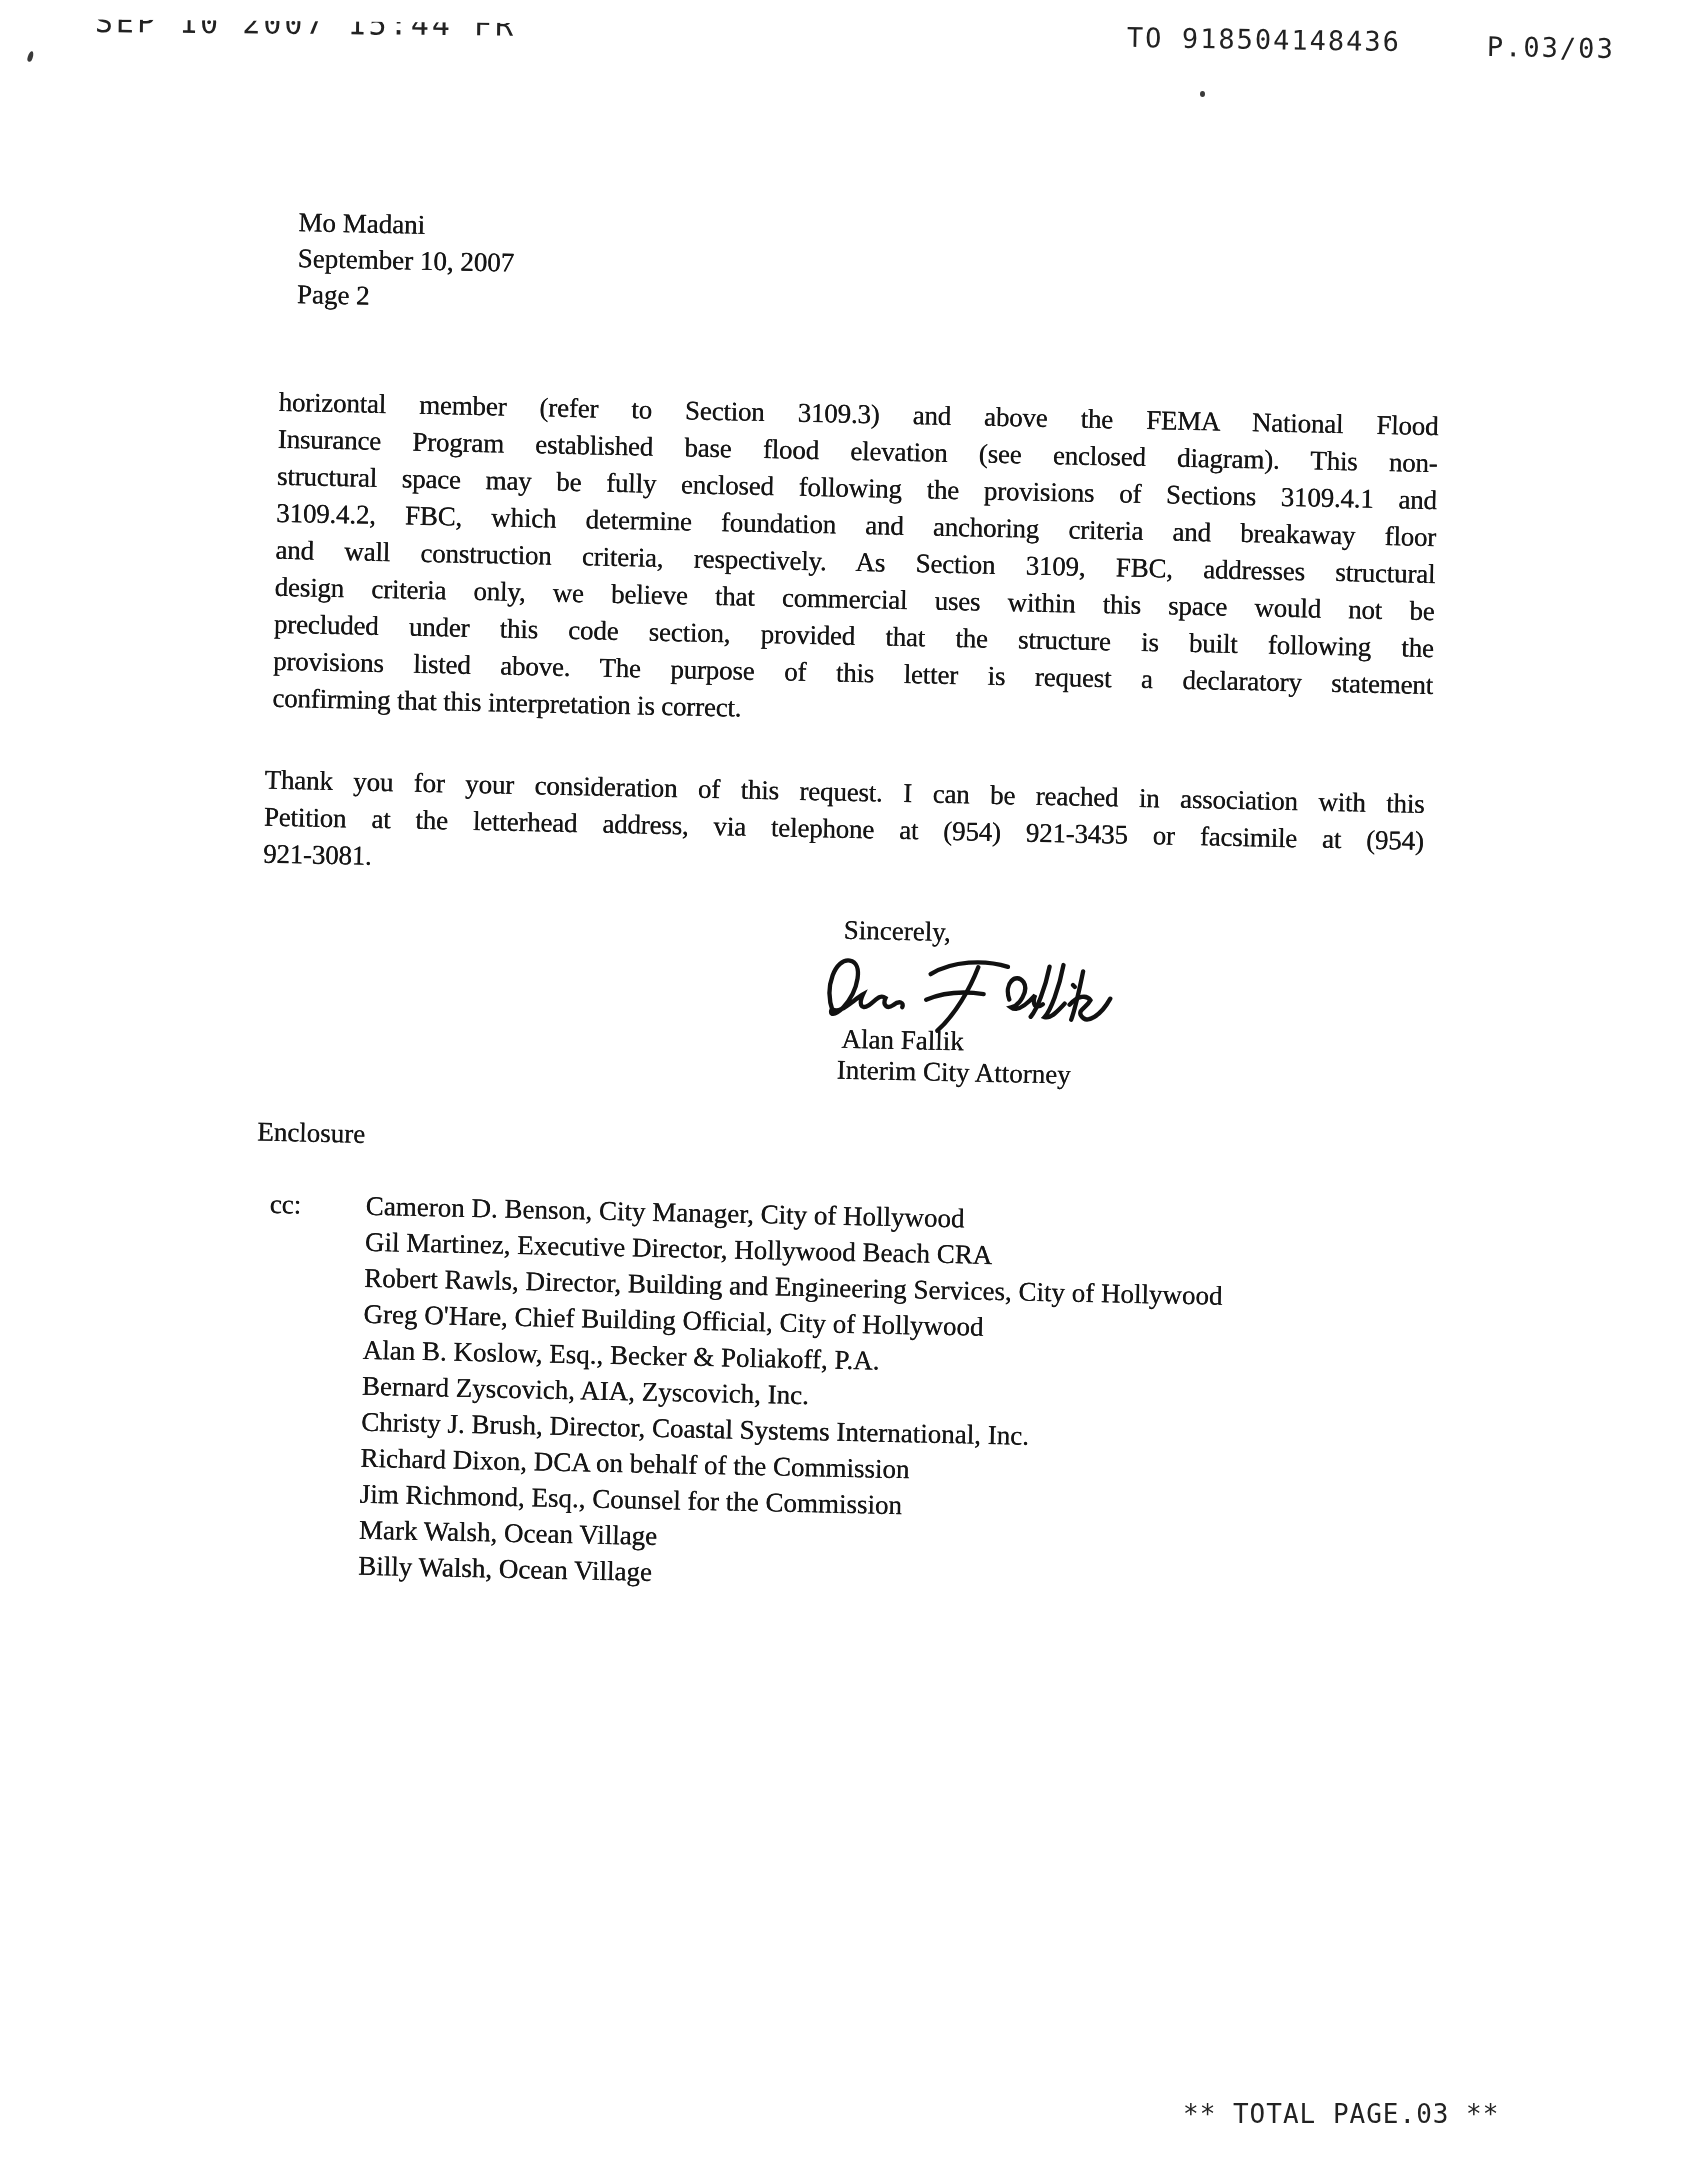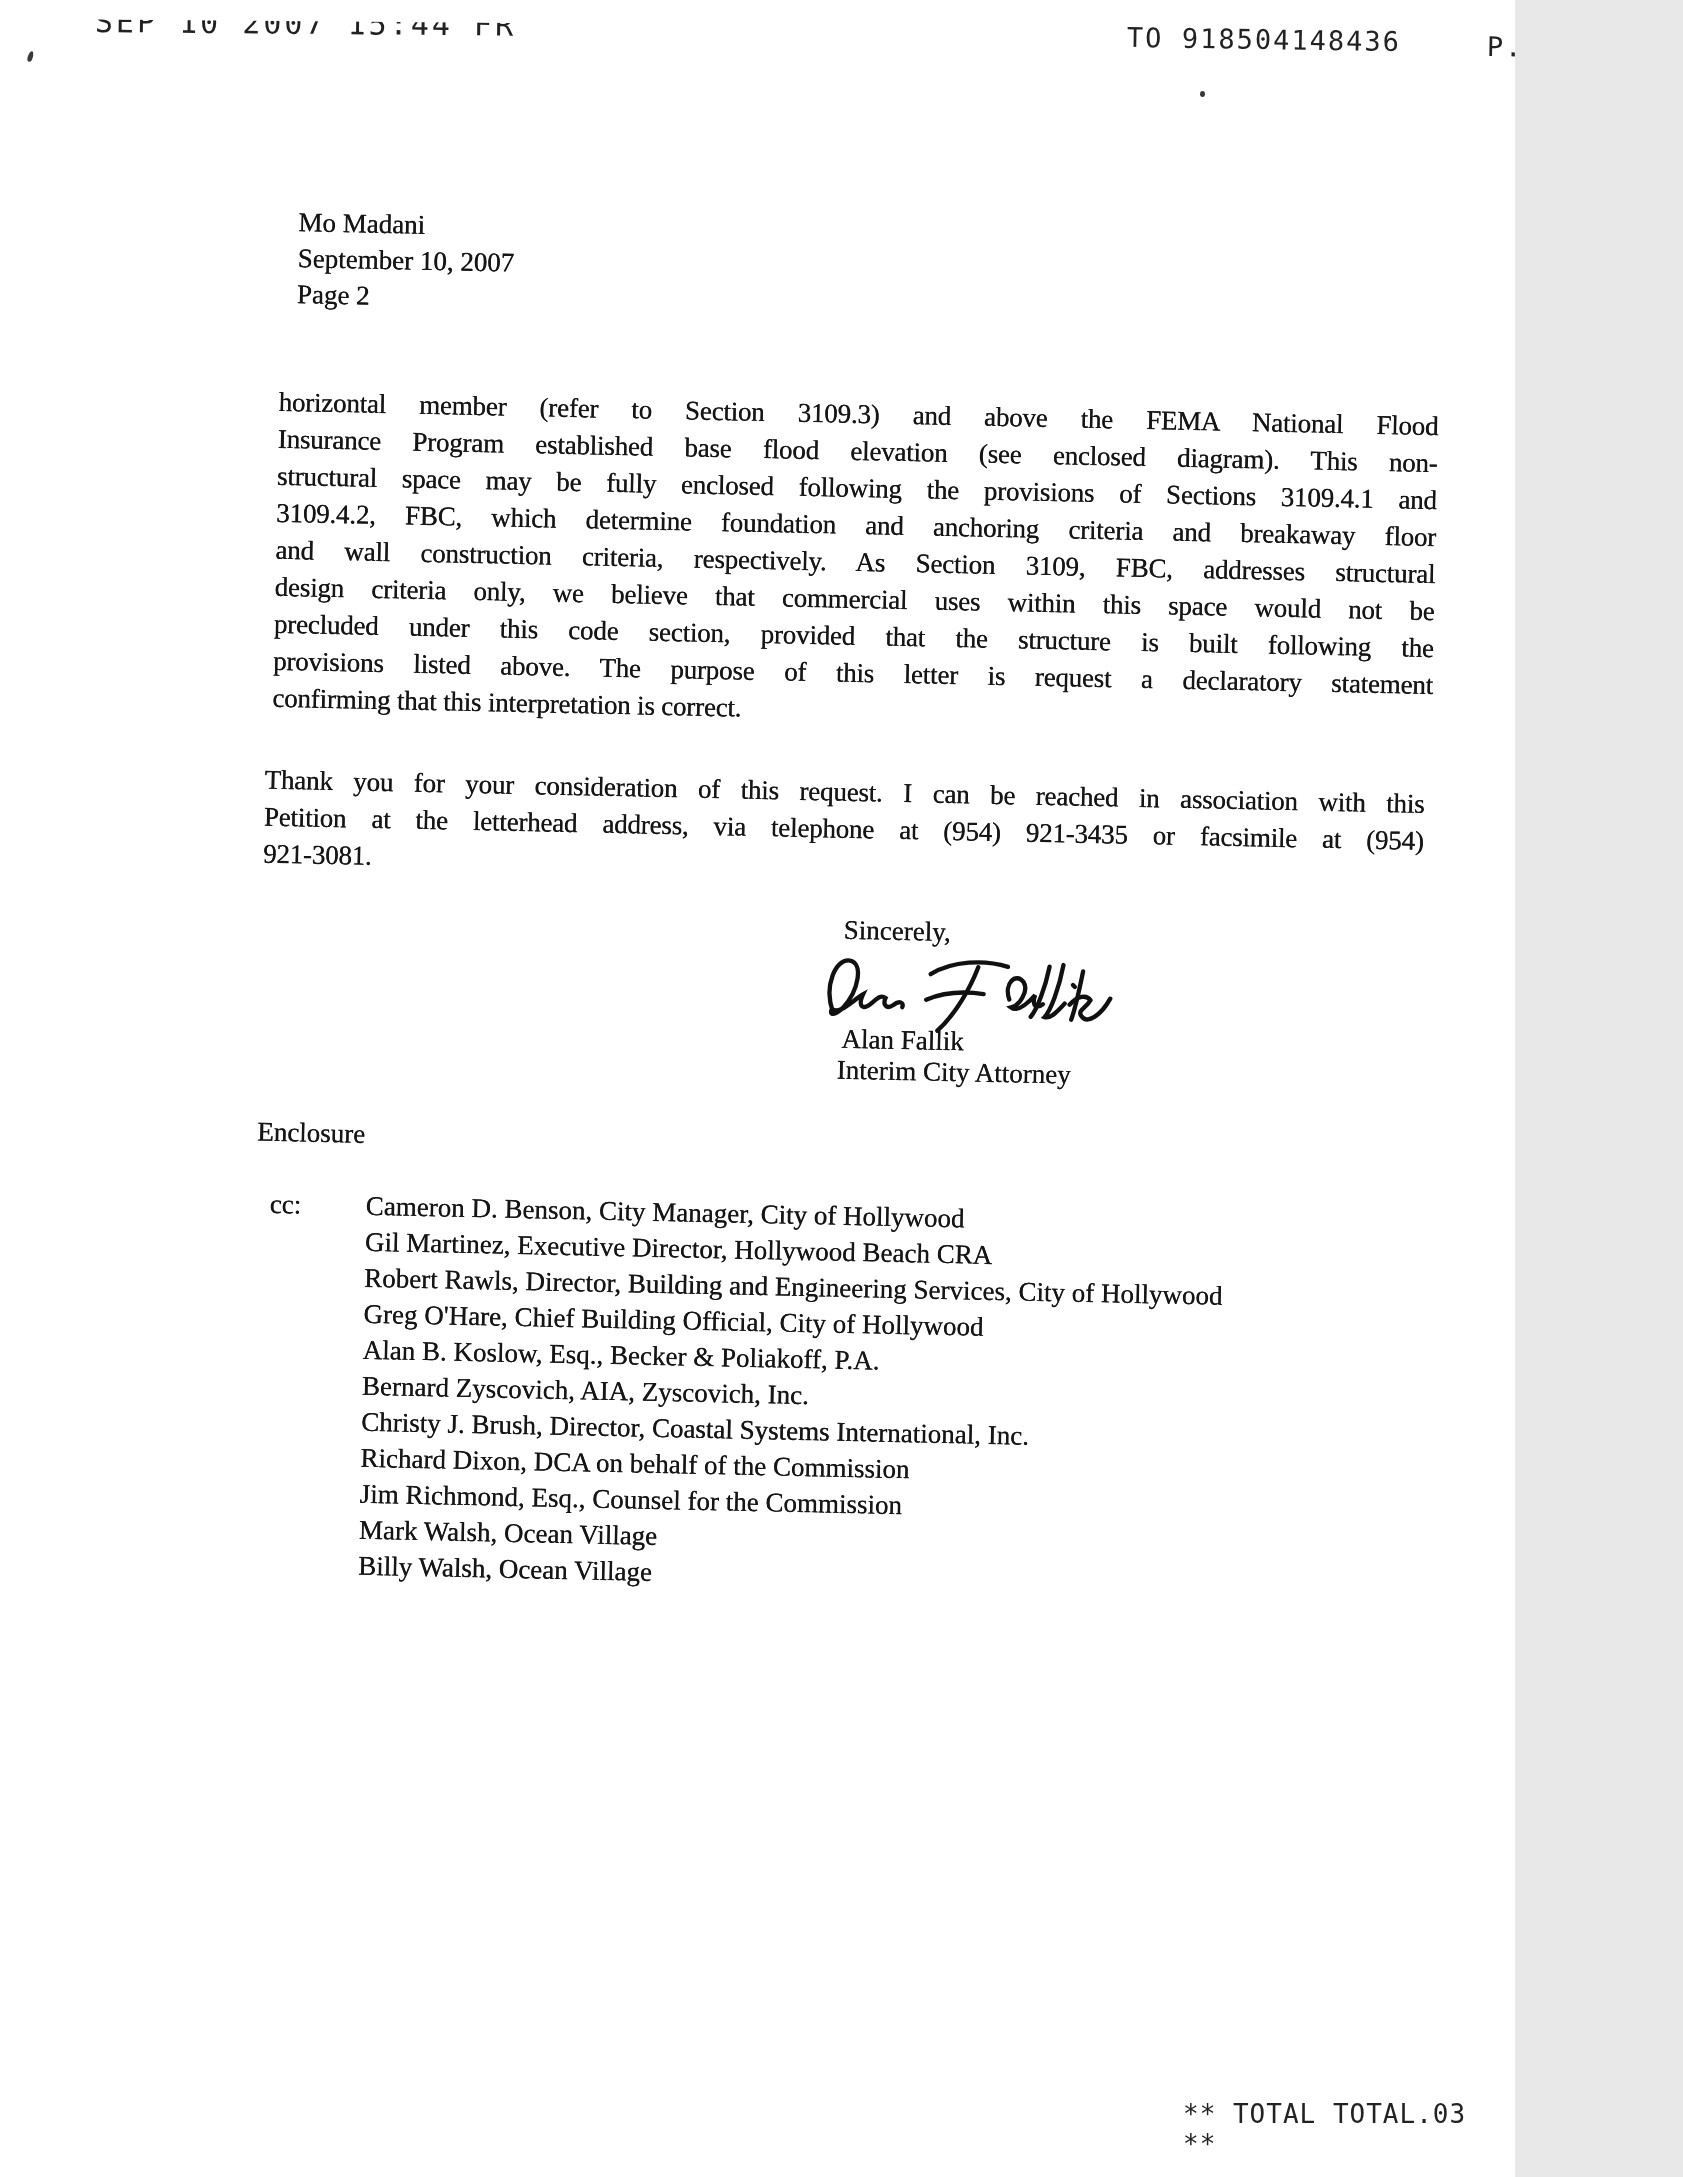--- a/index.html
+++ b/index.html
@@ -1,17 +1,17 @@
 <!DOCTYPE html>
 <html><head>
 <meta charset="utf-8">
 <style>
   html,body { margin:0; padding:0; background:#e8e8e8; }
   .page {
-    position:relative; width:1515px; height:2177px; background:#ffffff;
+    position:relative; width:1683px; height:2177px; background:#ffffff;
     overflow:hidden; font-family:"Liberation Serif", serif; color:#161616;
   }
   
   .faxfont { font-family:"DejaVu Sans Mono", monospace; color:#222; }
   .fax-stamp {
     position:absolute; left:95px; top:4px; font-size:30px; letter-spacing:3px;
     transform:rotate(0.5deg); transform-origin:0 0;
   }
   .fax-stamp .clip { display:inline-block; clip-path:inset(44% 0 0 0); }
   .fax-to   { position:absolute; left:1127px; top:24px; font-size:27px; letter-spacing:2px; transform:rotate(0.9deg); }
@@ -116,16 +116,16 @@
           <div class="cc-item">Christy J. Brush, Director, Coastal Systems International, Inc.</div>
           <div class="cc-item">Richard Dixon, DCA on behalf of the Commission</div>
           <div class="cc-item">Jim Richmond, Esq., Counsel for the Commission</div>
           <div class="cc-item">Mark Walsh, Ocean Village</div>
           <div class="cc-item">Billy Walsh, Ocean Village</div>
         </div>
     </div>
 
   </div>
 
-  <div class="fax-footer faxfont">** TOTAL TOTAL.03 **</div>
+  <div class="fax-footer faxfont">** TOTAL PAGE.03 **</div>
 
 </div>
 
 
 </body></html>

